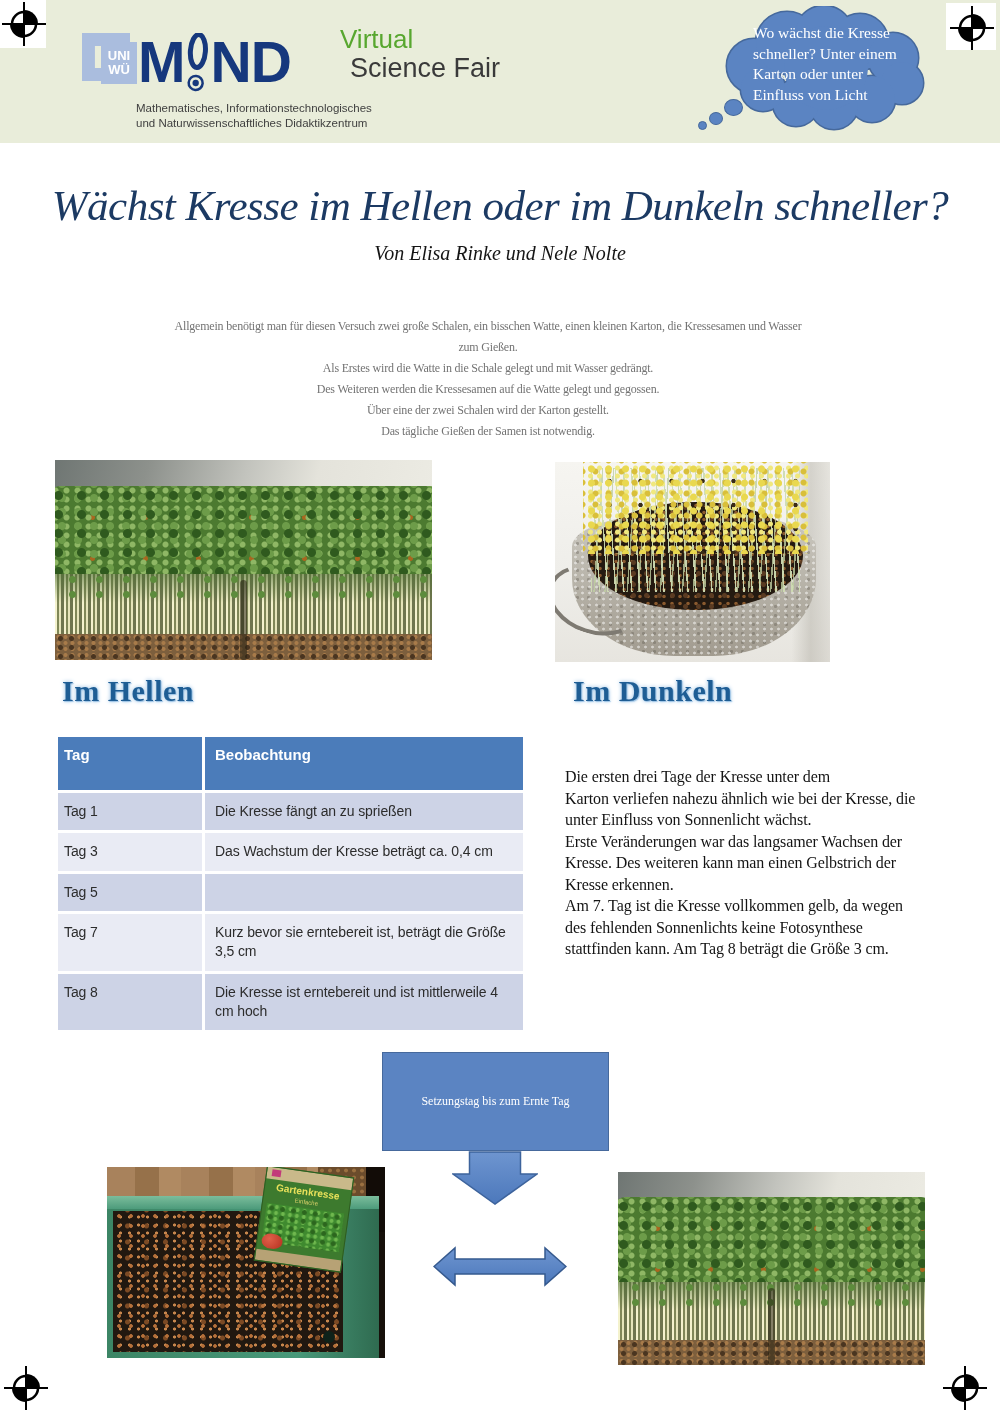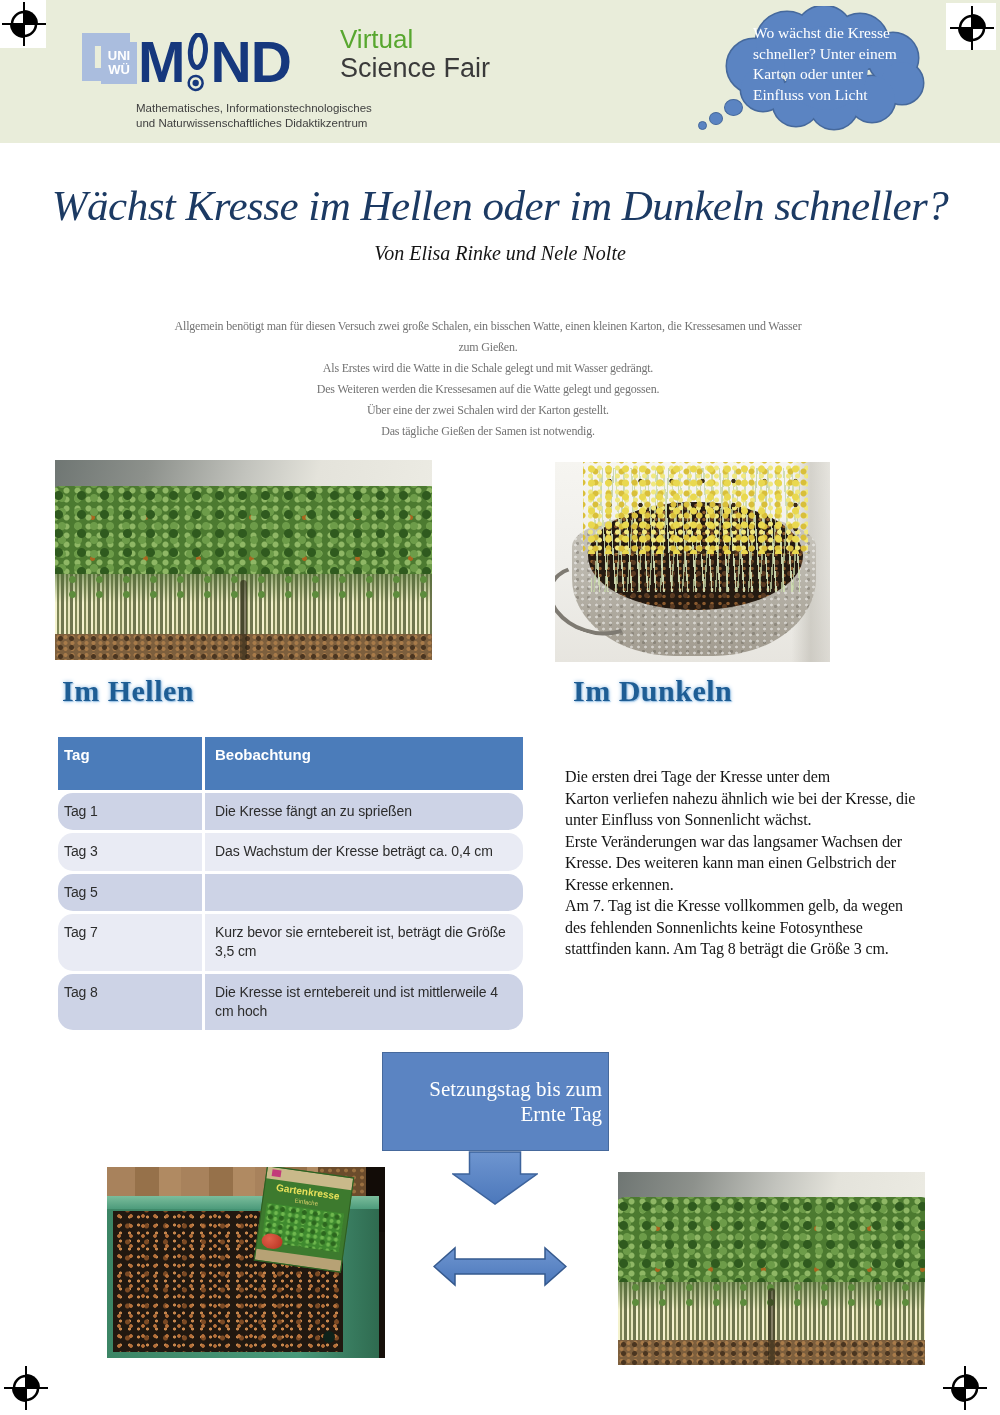--- a/index.html
+++ b/index.html
@@ -18,21 +18,21 @@
                font-family:"Liberation Sans",sans-serif; font-weight:bold; color:#fff;
                font-size:13px; line-height:1.05; }
   .mind-row { position:absolute; left:138px; top:33px; display:flex; align-items:flex-end;
               font-family:"Liberation Sans",sans-serif; font-weight:bold; color:#16387d;
               font-size:57px; line-height:0.95; letter-spacing:-1px; }
   .mind-excl { width:24px; height:62px; margin:0 1px -6px 1px; }
   .dept-text { position:absolute; left:136px; top:101px; font-family:"Liberation Sans",sans-serif;
                font-size:11.5px; color:#3f3f3f; line-height:1.3; white-space:pre-line; }
   .virtual-label { position:absolute; left:340px; top:24px; font-family:"Liberation Sans",sans-serif;
                    font-size:26px; color:#58a72f; }
-  .sciencefair-label { position:absolute; left:340px; top:53px; font-family:"Liberation Sans",sans-serif;
+  .sciencefair-label { position:absolute; left:350px; top:53px; font-family:"Liberation Sans",sans-serif;
                        font-size:27px; color:#3a3a3a; }
 
   
   .bubble-svg { position:absolute; left:710px; top:6px; width:228px; height:128px; }
   .bubble-text { position:absolute; left:753px; top:23px; width:172px; color:#fff;
                  font-size:15.5px; line-height:20.5px; white-space:pre-line; }
   .tail-dot { position:absolute; border-radius:50%; background:#5b84c2; border:1.5px solid #46699c; }
 
   
   .poster-title { position:absolute; left:0; top:181px; width:1000px; text-align:center;
@@ -149,35 +149,35 @@
   .section-heading { position:absolute; font-weight:bold; font-size:30px; color:#1e5d94;
                      text-shadow:0 0 4px #8cb9e0, 1px 1px 1px #a6c9e8; letter-spacing:0.5px; }
 
   
   .obs-table { position:absolute; left:58px; top:737px; width:465px;
                font-family:"Liberation Sans",sans-serif; }
   .t-row { display:flex; margin-top:3px; }
   .t-head { margin-top:0; background:#4b7cba; color:#fff; font-weight:bold; font-size:15px; height:53px; }
   .t-c1 { width:147px; padding:9px 6px; box-sizing:border-box; border-right:3px solid #fff; }
   .t-c2 { flex:1; padding:9px 10px; box-sizing:border-box; }
-  .t-body { font-size:14px; color:#2c2c2c; line-height:1.38; letter-spacing:-0.1px;border-radius:15px; }
+  .t-body { font-size:14px; color:#2c2c2c; line-height:1.38; letter-spacing:-0.1px; }
   .row-a { background:#cdd3e6; }
   .row-b { background:#e9ebf4; }
   .rh-1 { min-height:37px; } .rh-2 { min-height:52px; }
 
   
   .dark-result { position:absolute; left:565px; top:766px; width:418px;
                  font-size:16px; line-height:21.5px; color:#141414; white-space:pre-line;
                  letter-spacing:-0.1px; }
 
   
   .flow-box { position:absolute; left:382px; top:1052px; width:227px; height:99px;
               background:#5b84c2; border:1.5px solid #46699c; box-sizing:border-box;
               display:flex; align-items:center; justify-content:center; }
-  .flow-box-label { color:#fff; font-size:21px; text-align:right; padding:0 6px; }
+  .flow-box-label { color:#fff; font-size:12px; text-align:left; padding:0 6px; }
   .arrow-down-svg { position:absolute; left:452px; top:1151px; width:86px; height:54px; }
   .arrow-lr-svg { position:absolute; left:433px; top:1245px; width:134px; height:43px; }
 </style>
 </head>
 <body>
 
 <div class="page">
 
   <div class="header-band">
 

